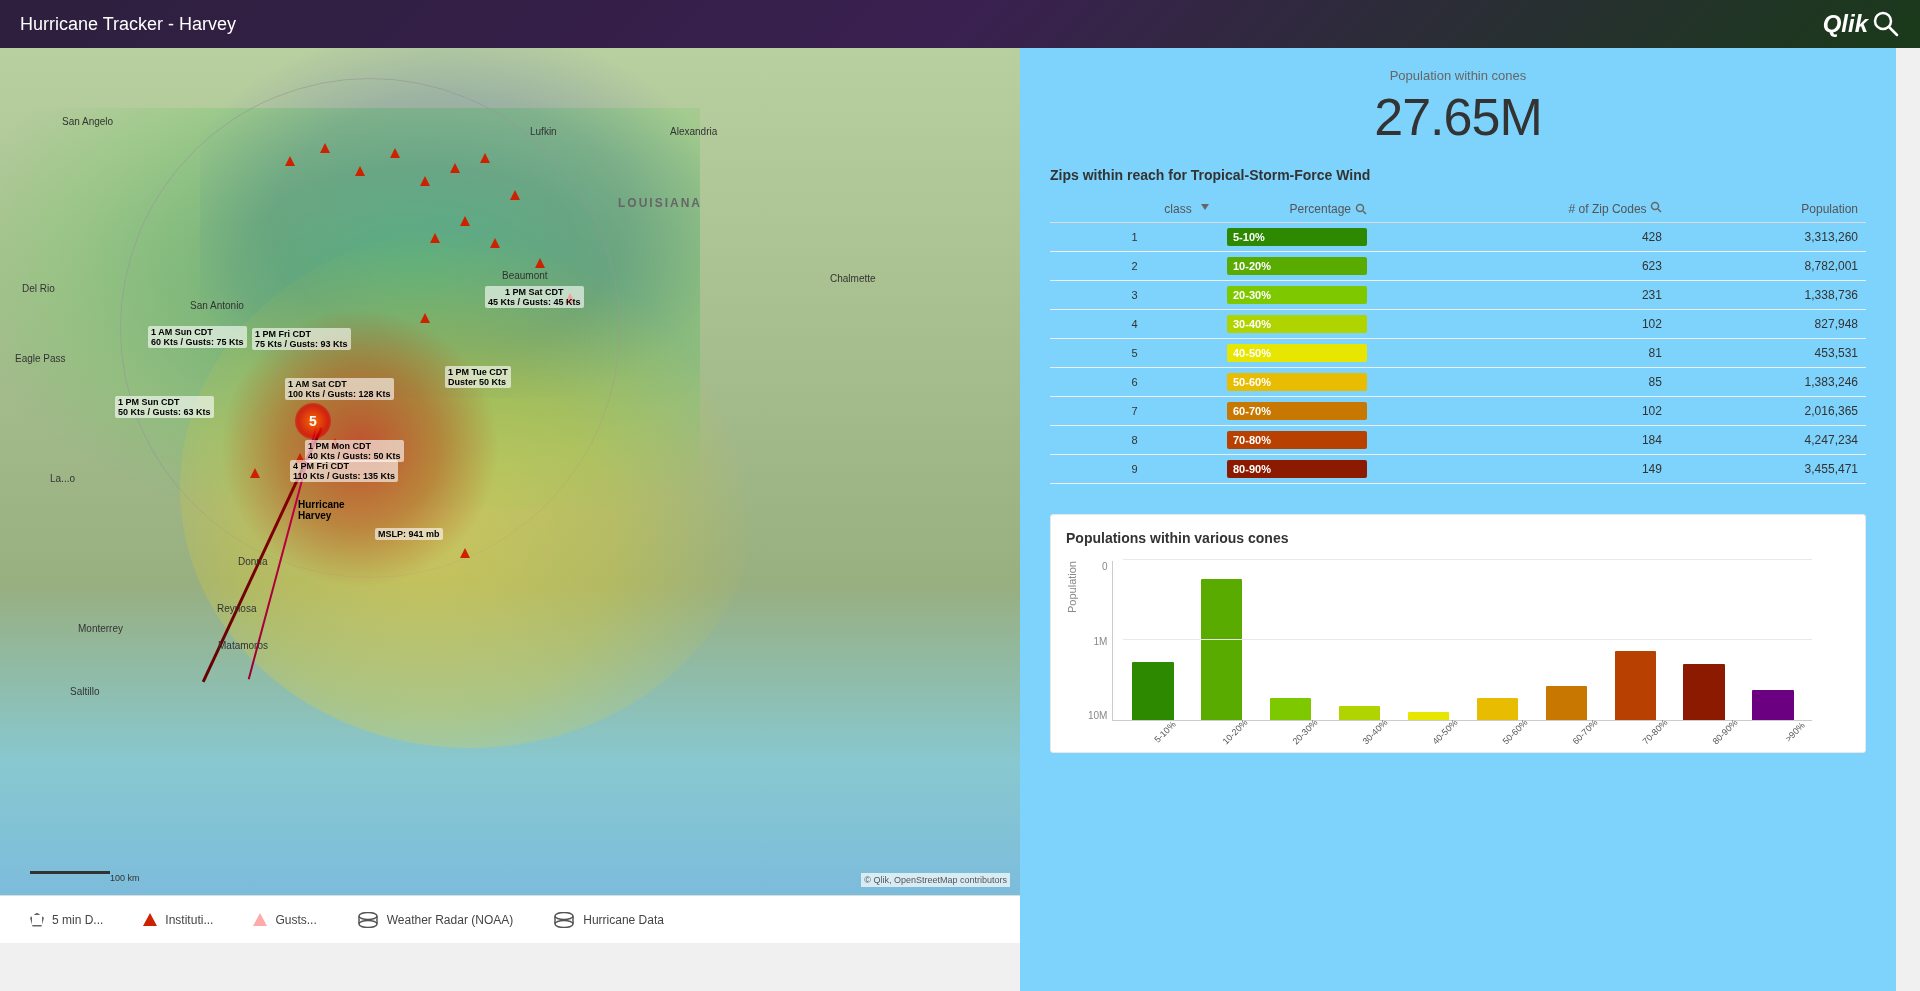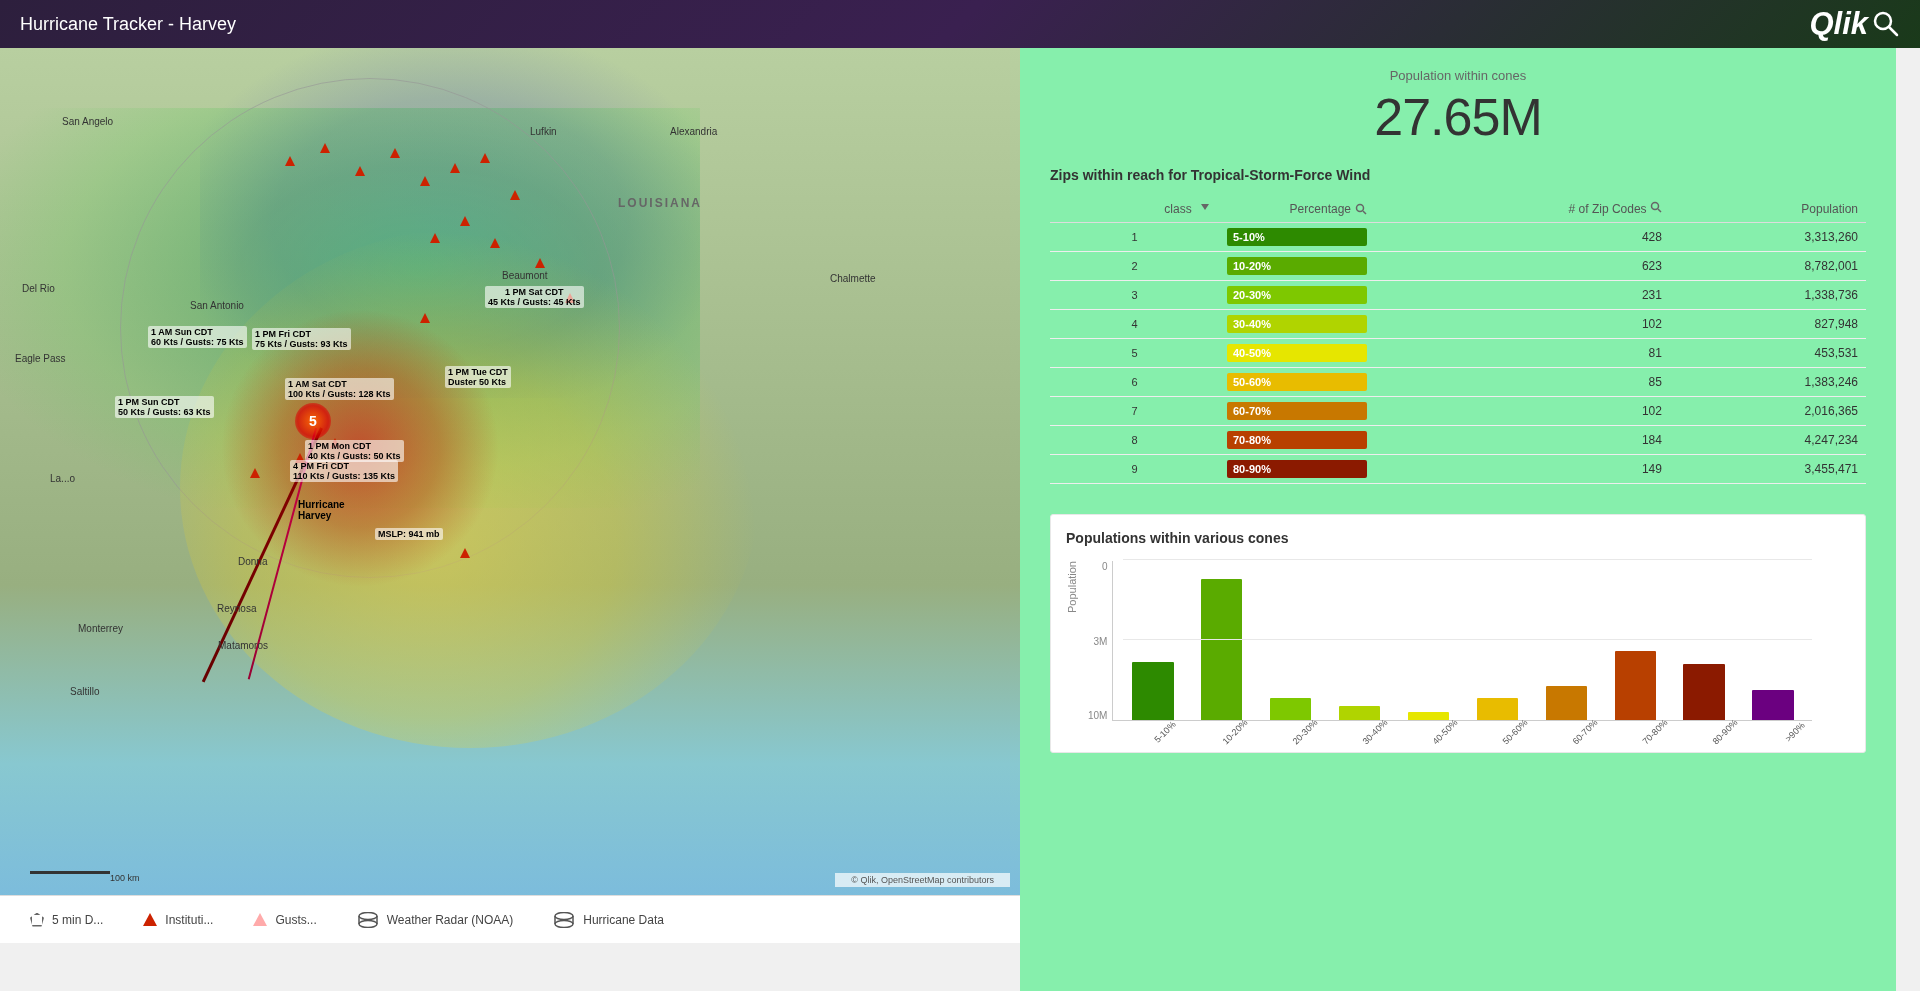--- a/index.html
+++ b/index.html
@@ -7,21 +7,21 @@
 
     
     #header {
       position: absolute; top: 0; left: 0; width: 1920px; height: 48px;
       background: linear-gradient(135deg, #2d1f3d 0%, #3a2050 50%, #1a3a1a 100%);
       display: flex; align-items: center; justify-content: space-between;
       padding: 0 20px; z-index: 100;
     }
     #header-title { color: #fff; font-size: 18px; font-weight: 500; text-align: center; }
     #qlik-logo { color: #fff; font-size: 22px; font-weight: 700; display: flex; align-items: center; gap: 4px; }
-    .qlik-q { font-style: italic; font-size: 31px; }
+    .qlik-q { font-style: italic; font-size: 24px; }
 
     
     #map-container {
       position: absolute; top: 48px; left: 0; width: 1020px; height: 895px;
       background: #c8d9a0; overflow: hidden;
     }
 
     
     .map-bg {
       position: absolute; inset: 0;
@@ -114,21 +114,21 @@
     }
     .legend-icon-tri-pink {
       width: 0; height: 0;
       border-left: 7px solid transparent; border-right: 7px solid transparent;
       border-bottom: 13px solid #ffaaaa;
     }
 
     
     #right-panel {
       position: absolute; top: 48px; left: 1020px; width: 876px; height: 943px;
-      background: #86efac; overflow-y: auto;
+      background: #7dd3fc; overflow-y: auto;
       padding: 20px 30px;
     }
 
     
     .stat-label {
       font-size: 13px; color: #666; text-align: center; margin-bottom: 4px;
     }
     .stat-value {
       font-size: 52px; font-weight: 300; color: #333; text-align: center;
       margin-bottom: 20px; letter-spacing: -1px;
@@ -182,21 +182,21 @@
     .population-axis-label {
       writing-mode: vertical-rl; text-orientation: mixed;
       transform: rotate(180deg); font-size: 11px; color: #888;
       margin-right: 4px;
     }
 
     
     .map-copyright {
       position: absolute; bottom: 56px; right: 10px;
       font-size: 9px; color: #555; background: rgba(255,255,255,0.7);
-      padding: 2px 16px;
+      padding: 2px 3px;
     }
 
     
     .scale-bar {
       position: absolute; bottom: 60px; left: 30px;
       display: flex; flex-direction: row; align-items: flex-start;
     }
     .scale-line { width: 80px; height: 3px; background: #333; }
     .scale-text { font-size: 9px; color: #333; margin-top: 2px; }
 
@@ -466,21 +466,21 @@
   <div class="chart-container">
     <div class="chart-title">Populations within various cones</div>
     <div style="display:flex;gap:0;">
       <div style="display:flex;flex-direction:column;align-items:center;margin-right:6px;">
         <span class="population-axis-label">Population</span>
       </div>
       <div style="display:flex;flex-direction:column;">
         <div style="display:flex;align-items:flex-end;gap:0;">
           <div class="y-labels">
             <span class="y-label">10M</span>
-            <span class="y-label">3M</span>
+            <span class="y-label">1M</span>
             <span class="y-label">0</span>
           </div>
           <div id="bar-chart-area" style="position:relative;border-left:1px solid #ccc;border-bottom:1px solid #ccc;height:160px;display:flex;align-items:flex-end;padding:0 5px;width:700px;">
 
             <div class="grid-line" style="bottom:80px;"></div>
             <div class="grid-line" style="bottom:160px;"></div>
           <div style="flex: 1 1 0%; display: flex; align-items: flex-end; justify-content: center; height: 160px; cursor: pointer;">
                 <div style="width: 60%; height: 58px; background: rgb(45, 138, 0); border-radius: 1px 1px 0px 0px;"></div>
               </div>
               <div style="flex: 1 1 0%; display: flex; align-items: flex-end; justify-content: center; height: 160px; cursor: pointer;">

